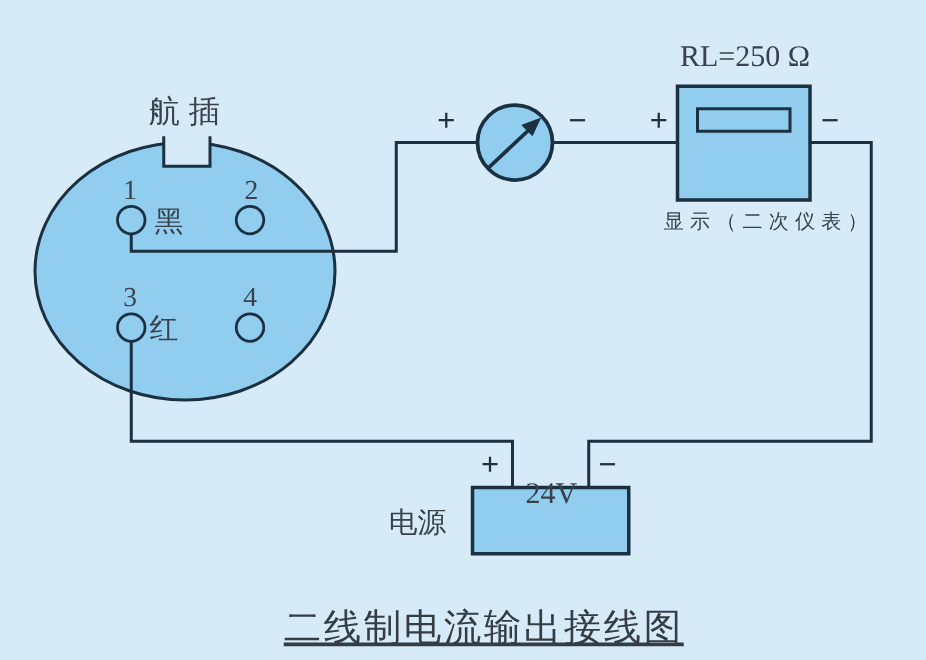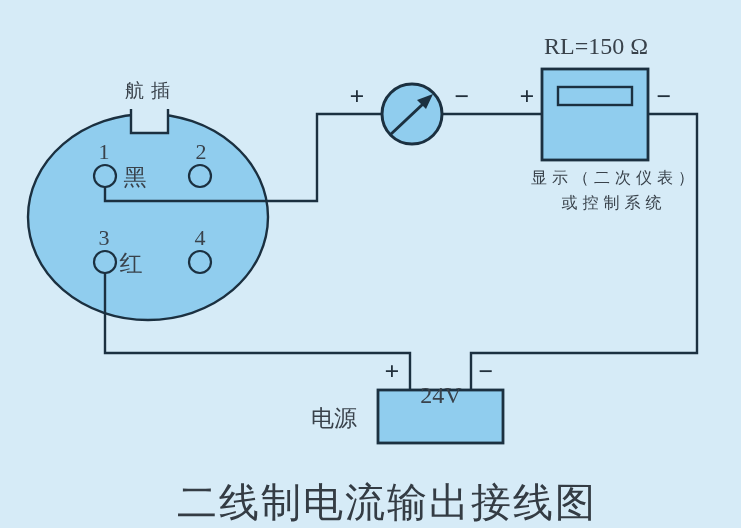--- a/index.html
+++ b/index.html
@@ -7,26 +7,26 @@
     position:relative;width:741px;height:528px;overflow:hidden;
     background:#d6ebf7;
     font-family:"Liberation Serif","DejaVu Serif",serif;
   }
   .stage svg{position:absolute;left:0;top:0;}
   .lbl{
     position:absolute;transform:translate(-50%,-50%);
     color:#39424b;white-space:nowrap;line-height:1;
   }
   .cn{font-size:23px;}
-  .cn-sp{font-size:19px;letter-spacing:7px;}
+  .cn-sp{font-size:25px;letter-spacing:7px;}
   .cap{font-size:16px;letter-spacing:5px;}
   .num{font-size:22px;}
   .val{font-size:24px;}
   .sign{font-size:26px;color:#22303c;font-weight:bold;}
-  .title{font-size:40px;letter-spacing:2px;color:#343c44;}
+  .title{font-size:30px;letter-spacing:2px;color:#343c44;text-decoration:underline;}
 </style>
 </head>
 <body>
 
 <div class="stage">
 
   <svg width="741" height="528" viewBox="0 0 741 528">
 
     <ellipse cx="148" cy="217" rx="120" ry="103" fill="#90cdee" stroke="#1b3040" stroke-width="2.4"></ellipse>
 
@@ -59,25 +59,24 @@
   <div class="lbl num" style="left:104px;top:152px">1</div>
   <div class="lbl num" style="left:201px;top:152px">2</div>
   <div class="lbl num" style="left:104px;top:238px">3</div>
   <div class="lbl num" style="left:200px;top:238px">4</div>
   <div class="lbl cn" style="left:135px;top:177px">黑</div>
   <div class="lbl cn" style="left:131px;top:263px">红</div>
 
   <div class="lbl sign" style="left:357px;top:97px">+</div>
   <div class="lbl sign" style="left:462px;top:97px">−</div>
 
-  <div class="lbl val" style="left:596px;top:46px">RL=150 Ω</div>
+  <div class="lbl val" style="left:596px;top:46px">RL=250 Ω</div>
   <div class="lbl sign" style="left:527px;top:97px">+</div>
   <div class="lbl sign" style="left:664px;top:97px">−</div>
   <div class="lbl cap" style="left:615px;top:178px">显示（二次仪表）</div>
-  <div class="lbl cap" style="left:614px;top:203px">或控制系统</div>
 
   <div class="lbl sign" style="left:392px;top:372px">+</div>
   <div class="lbl sign" style="left:486px;top:372px">−</div>
   <div class="lbl cn" style="left:334px;top:418px">电源</div>
   <div class="lbl val" style="left:441px;top:395px">24V</div>
 
   <div class="lbl title" style="left:387px;top:503px">二线制电流输出接线图</div>
 </div>
 
 </body></html>

